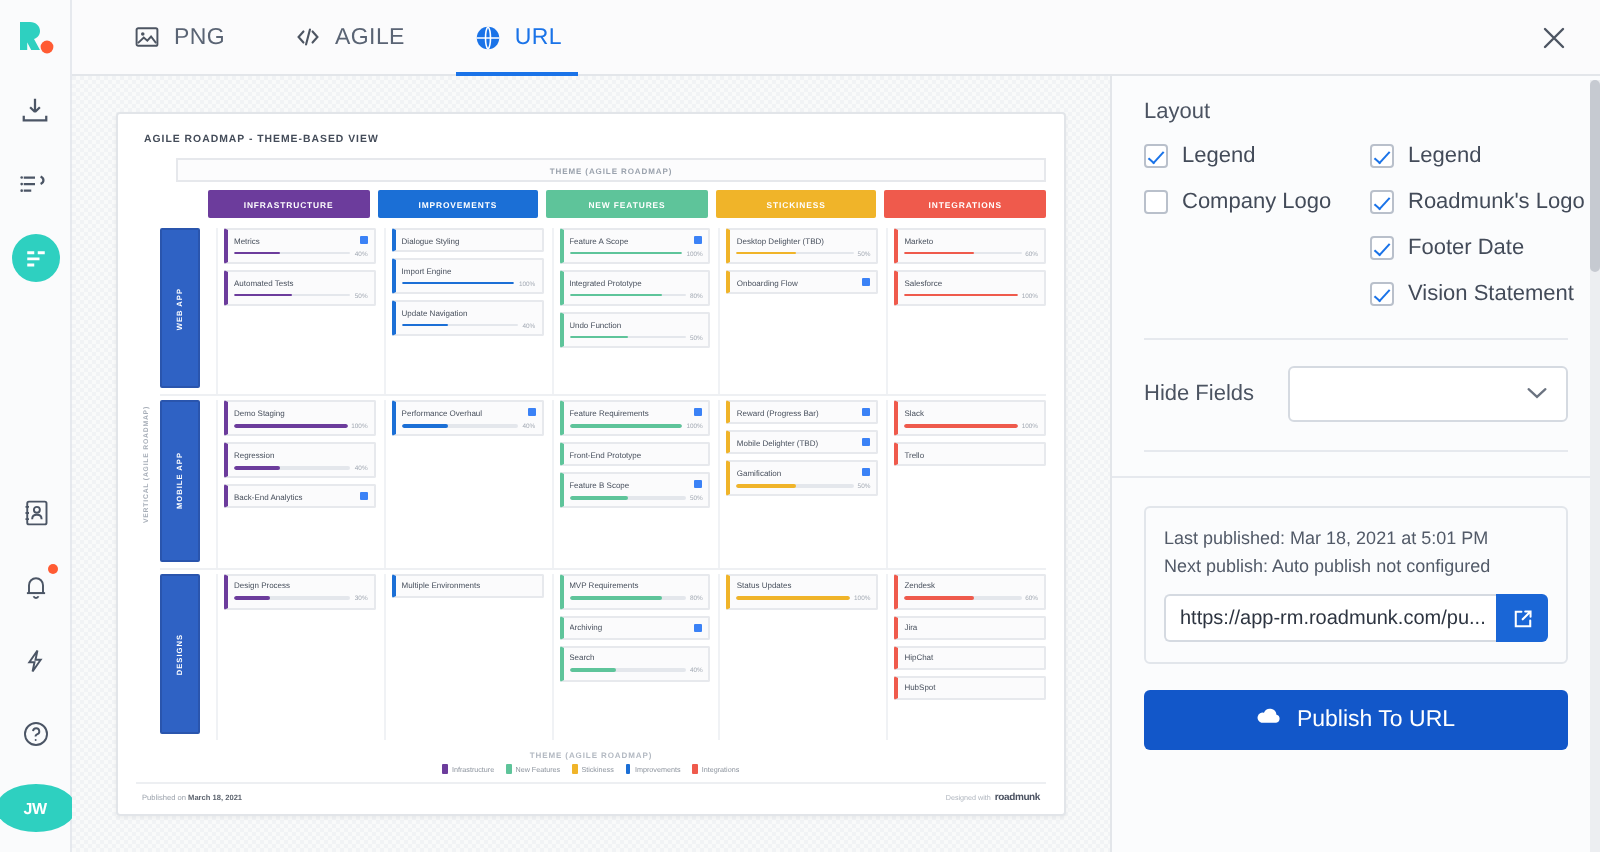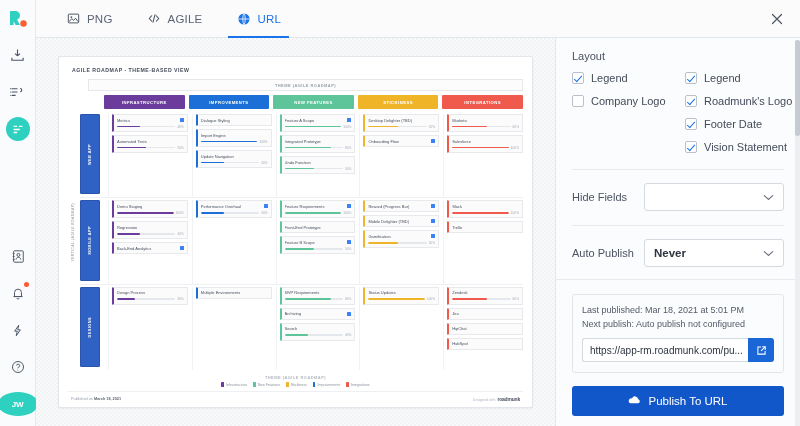--- a/index.html
+++ b/index.html
@@ -789,31 +789,20 @@
             <span class="chev">
               <svg width="11" height="7" viewBox="0 0 12 8" fill="none" stroke="currentColor" stroke-width="1.3" stroke-linecap="round">
                   <path d="M1.2 1.8 6 6.2l4.8-4.4"></path>
                 </svg>
             </span>
           </div>
         </div>
 
         <div class="divider"></div>
 
-        <div class="row-field">
-          <div class="row-label">Auto Publish</div>
-          <div class="select">
-            <span>Never</span>
-            <span class="chev">
-              <svg width="11" height="7" viewBox="0 0 12 8" fill="none" stroke="currentColor" stroke-width="1.3" stroke-linecap="round">
-                  <path d="M1.2 1.8 6 6.2l4.8-4.4"></path>
-                </svg>
-            </span>
-          </div>
-        </div>
 
         <div class="panel-bottom">
           <div class="pub-box">
             <div class="pub-line">Last published: Mar 18, 2021 at 5:01 PM</div>
             <div class="pub-line">Next publish: Auto publish not configured</div>
             <div class="url-row">
               <div class="url-input">https://app-rm.roadmunk.com/pu...</div>
               <div class="url-btn">
                 <svg width="11" height="11" viewBox="0 0 14 14" fill="none" stroke="#fff" stroke-width="1.3" stroke-linecap="round">
                   <path d="M6 2.4H2.4v9.2h9.2V8"></path>

